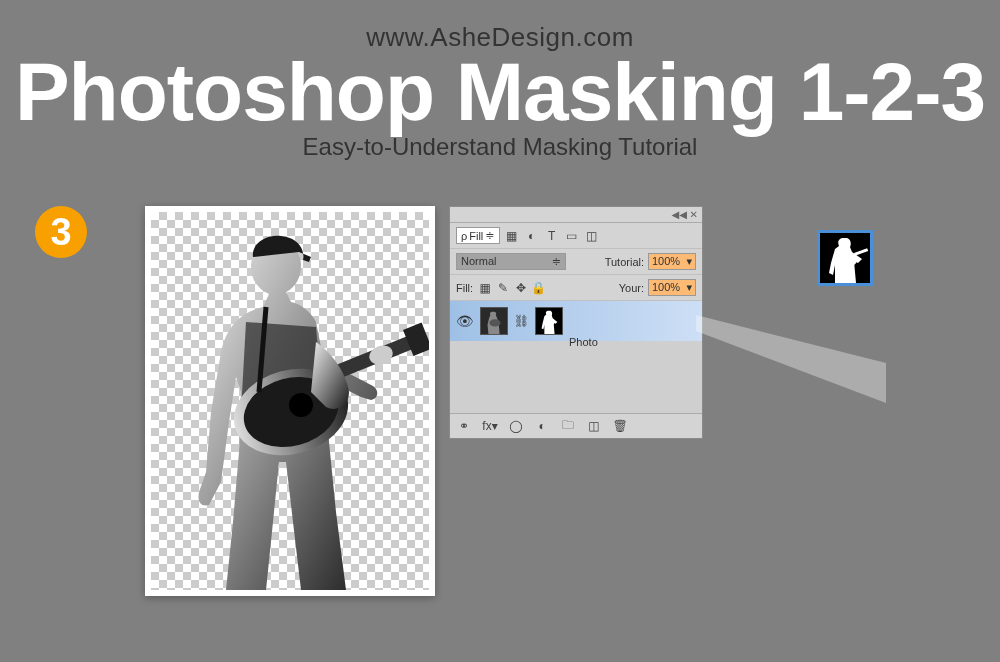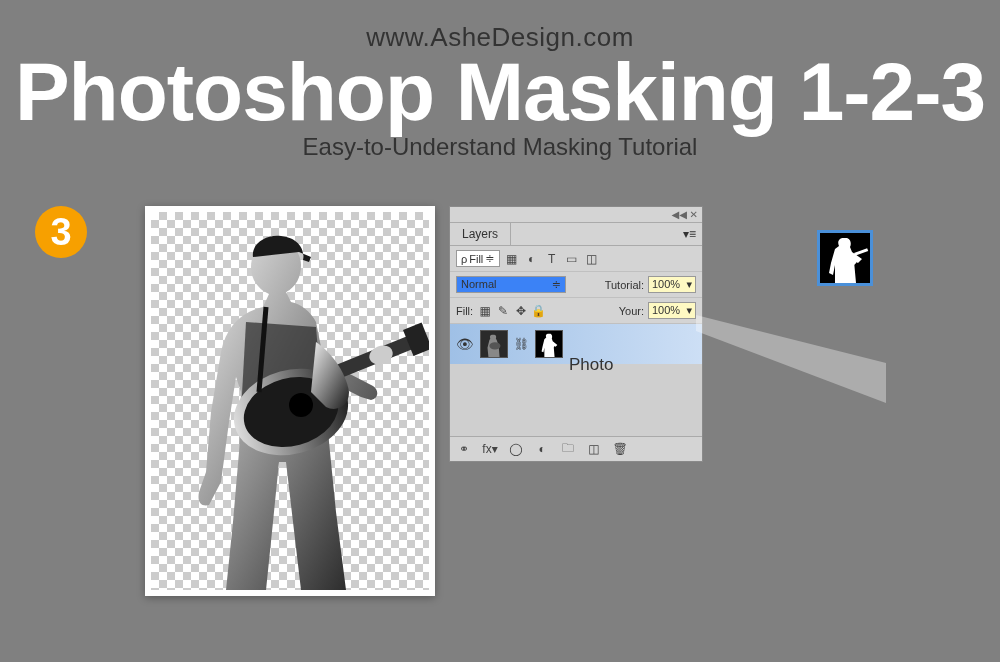--- a/index.html
+++ b/index.html
@@ -145,30 +145,30 @@
   .tiny-icon {
     width: 16px;
     height: 16px;
     display: inline-flex;
     align-items: center;
     justify-content: center;
     font-size: 12px;
     color: #444;
   }
   .blend-select {
-    background: #3b82f6;
+    background: #a3a3a3;
     border: 1px solid #999;
     padding: 1px 4px;
     font-size: 11px;
     width: 110px;
     display: flex;
     justify-content: space-between;
   }
   .pct-field {
-    background: #fef9c3;
+    background: #fdba74;
     border: 1px solid #999;
     padding: 1px 3px;
     font-size: 11px;
     width: 48px;
     display: flex;
     justify-content: space-between;
   }
   .lock-icons {
     display: flex;
     gap: 2px;
@@ -196,21 +196,21 @@
     overflow: hidden;
   }
   .thumb.mask {
     background: #000;
   }
   .link-icon {
     font-size: 12px;
     color: #333;
   }
   .layer-name {
-    font-size: 17px;
+    font-size: 11px;
     margin-top: 41px;
   }
   .panel-empty {
     height: 72px;
     background: #cfcfcf;
   }
   .panel-bottom {
     display: flex;
     align-items: center;
     padding: 4px 6px;
@@ -335,24 +335,20 @@
 
         <path d="M 115 95 L 108 180" stroke="#111" stroke-width="5" fill="none"></path>
       </svg>
     </div>
   </div>
 
   <div class="panel">
     <div class="panel-top">
       <span>◀◀ ✕</span>
     </div>
-    <div class="panel-tabs">
-      <div class="tab">Layers</div>
-      <div class="panel-menu">▾≡</div>
-    </div>
     <div class="panel-row">
       <div class="kind-select">
         <span>ρ</span>
         <span>Fill</span>
         <span>≑</span>
       </div>
       <span class="tiny-icon">▦</span>
       <span class="tiny-icon">◐</span>
       <span class="tiny-icon">T</span>
       <span class="tiny-icon">▭</span>

